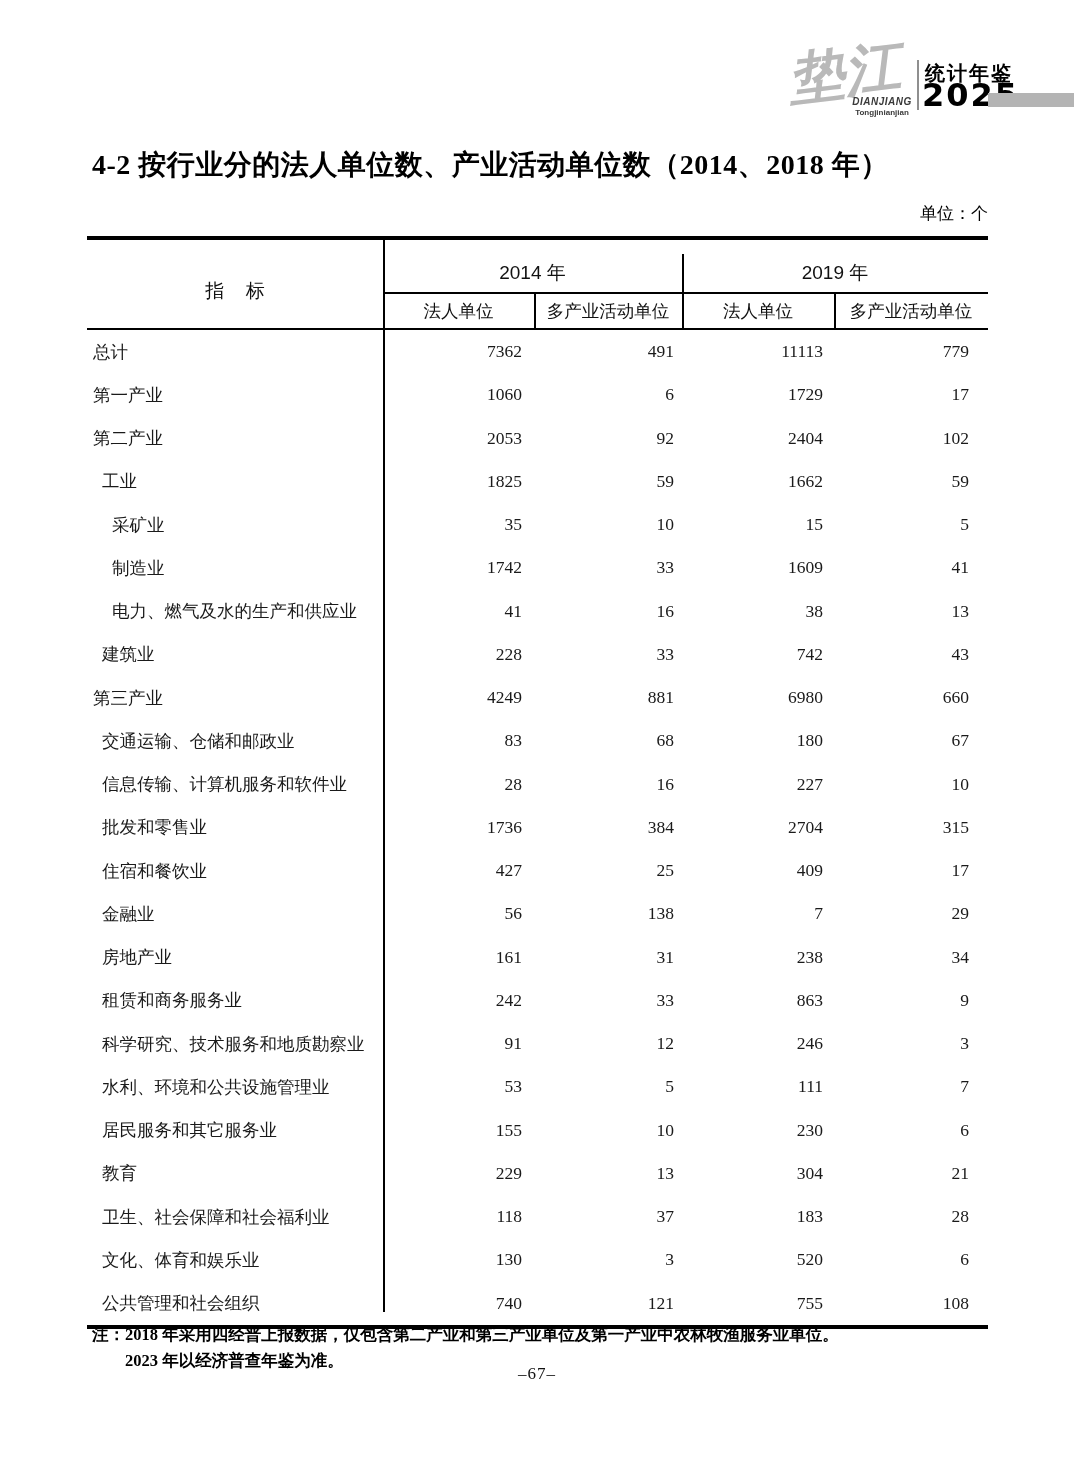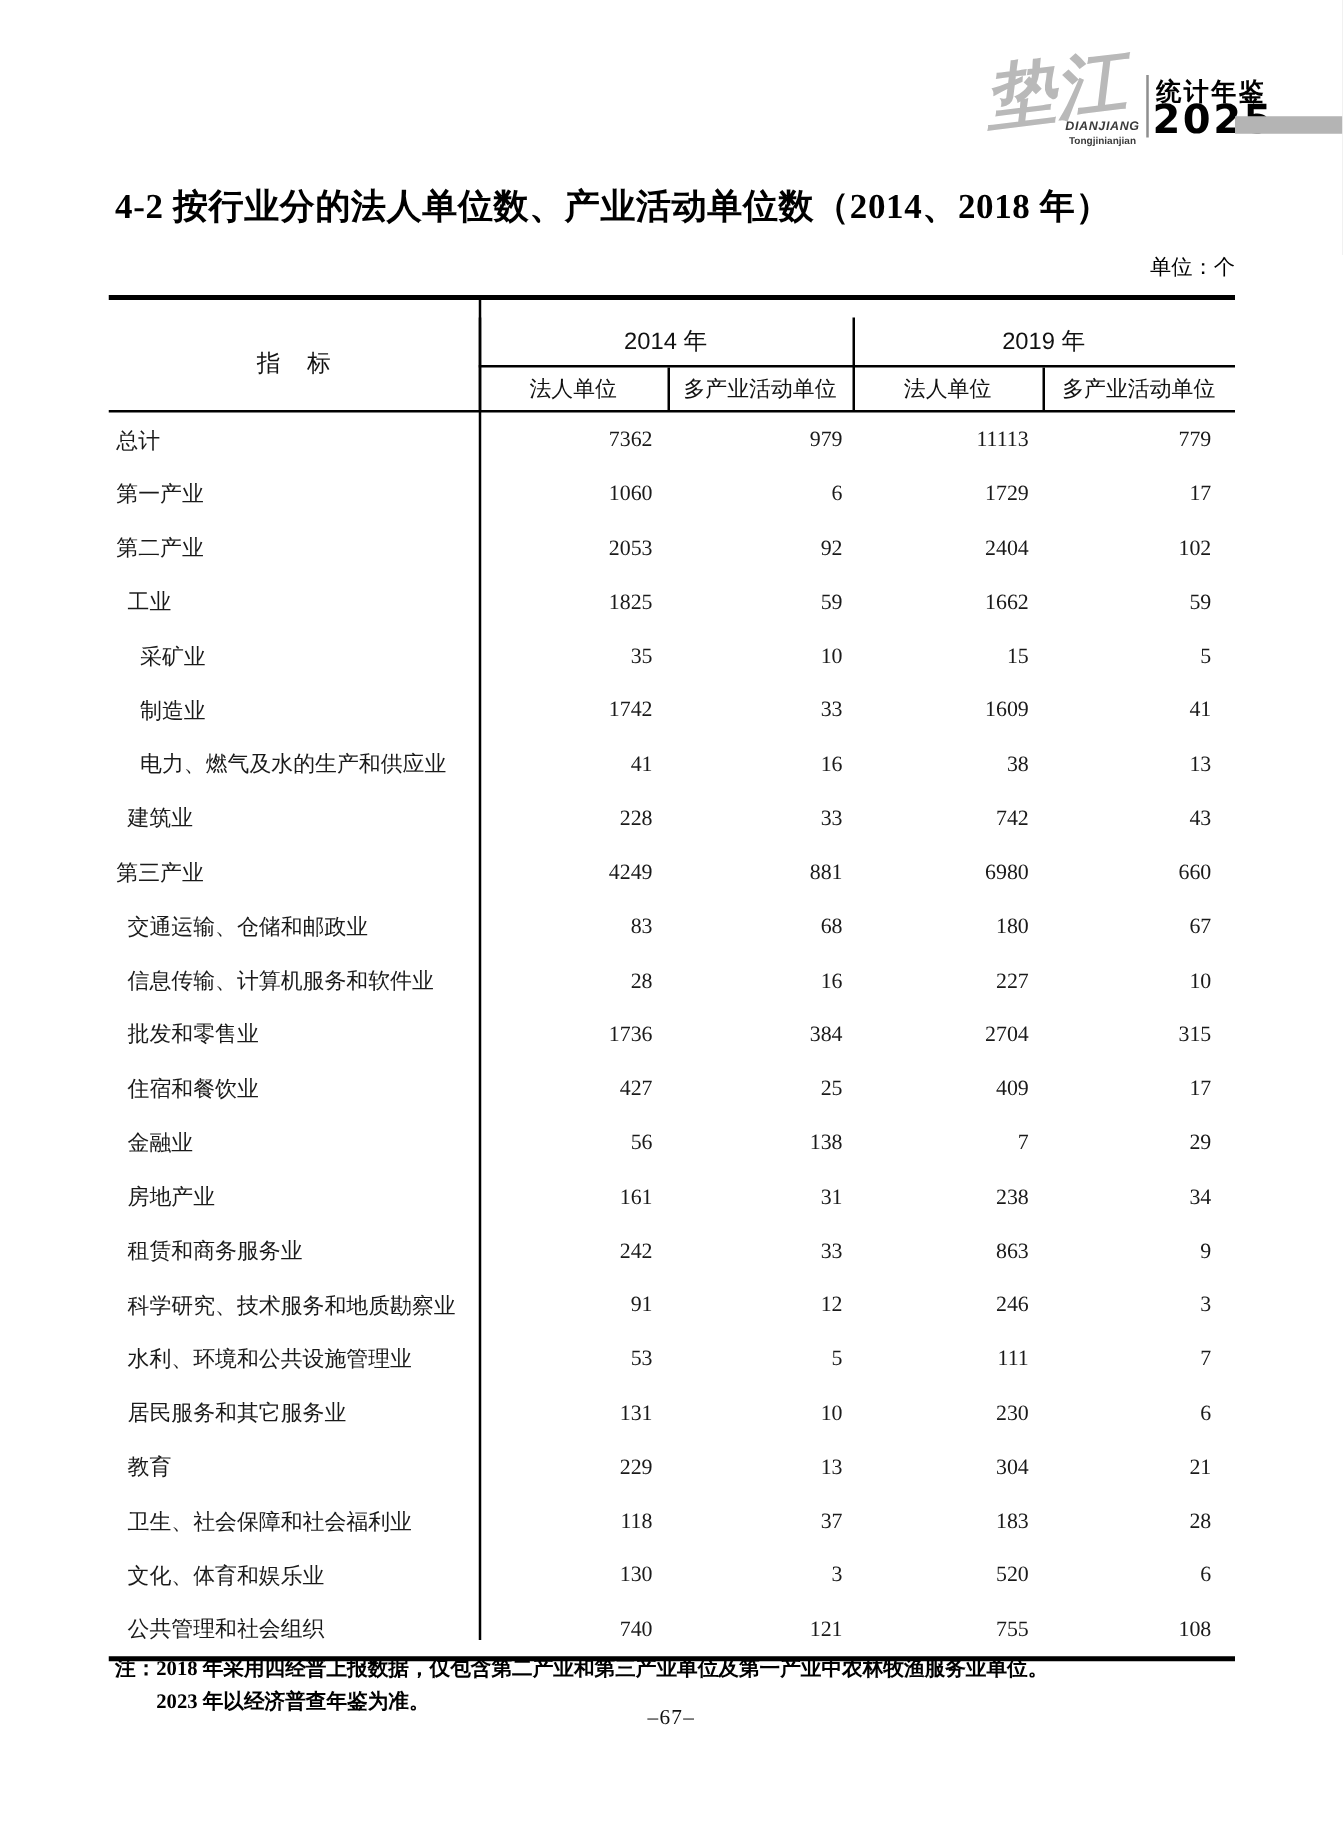--- a/index.html
+++ b/index.html
@@ -131,21 +131,21 @@
       <div class="hd-div dv-682"></div>
       <div class="hd-div dv-747"></div>
     </div>
 
     <div class="thead-bottom"></div>
 
     <div class="tbody" id="tbody">
   <div class="row">
     <div class="cell lbl">总计</div>
     <div class="cell num n0">7362</div>
-    <div class="cell num n1">979</div>
+    <div class="cell num n1">491</div>
     <div class="cell num n2">11113</div>
     <div class="cell num n3">779</div>
   </div>
 
   <div class="row">
     <div class="cell lbl">第一产业</div>
     <div class="cell num n0">1060</div>
     <div class="cell num n1">6</div>
     <div class="cell num n2">1729</div>
     <div class="cell num n3">17</div>
@@ -274,21 +274,21 @@
   <div class="row">
     <div class="cell lbl ind1">水利、环境和公共设施管理业</div>
     <div class="cell num n0">53</div>
     <div class="cell num n1">5</div>
     <div class="cell num n2">111</div>
     <div class="cell num n3">7</div>
   </div>
 
   <div class="row">
     <div class="cell lbl ind1">居民服务和其它服务业</div>
-    <div class="cell num n0">131</div>
+    <div class="cell num n0">155</div>
     <div class="cell num n1">10</div>
     <div class="cell num n2">230</div>
     <div class="cell num n3">6</div>
   </div>
 
   <div class="row">
     <div class="cell lbl ind1">教育</div>
     <div class="cell num n0">229</div>
     <div class="cell num n1">13</div>
     <div class="cell num n2">304</div>

